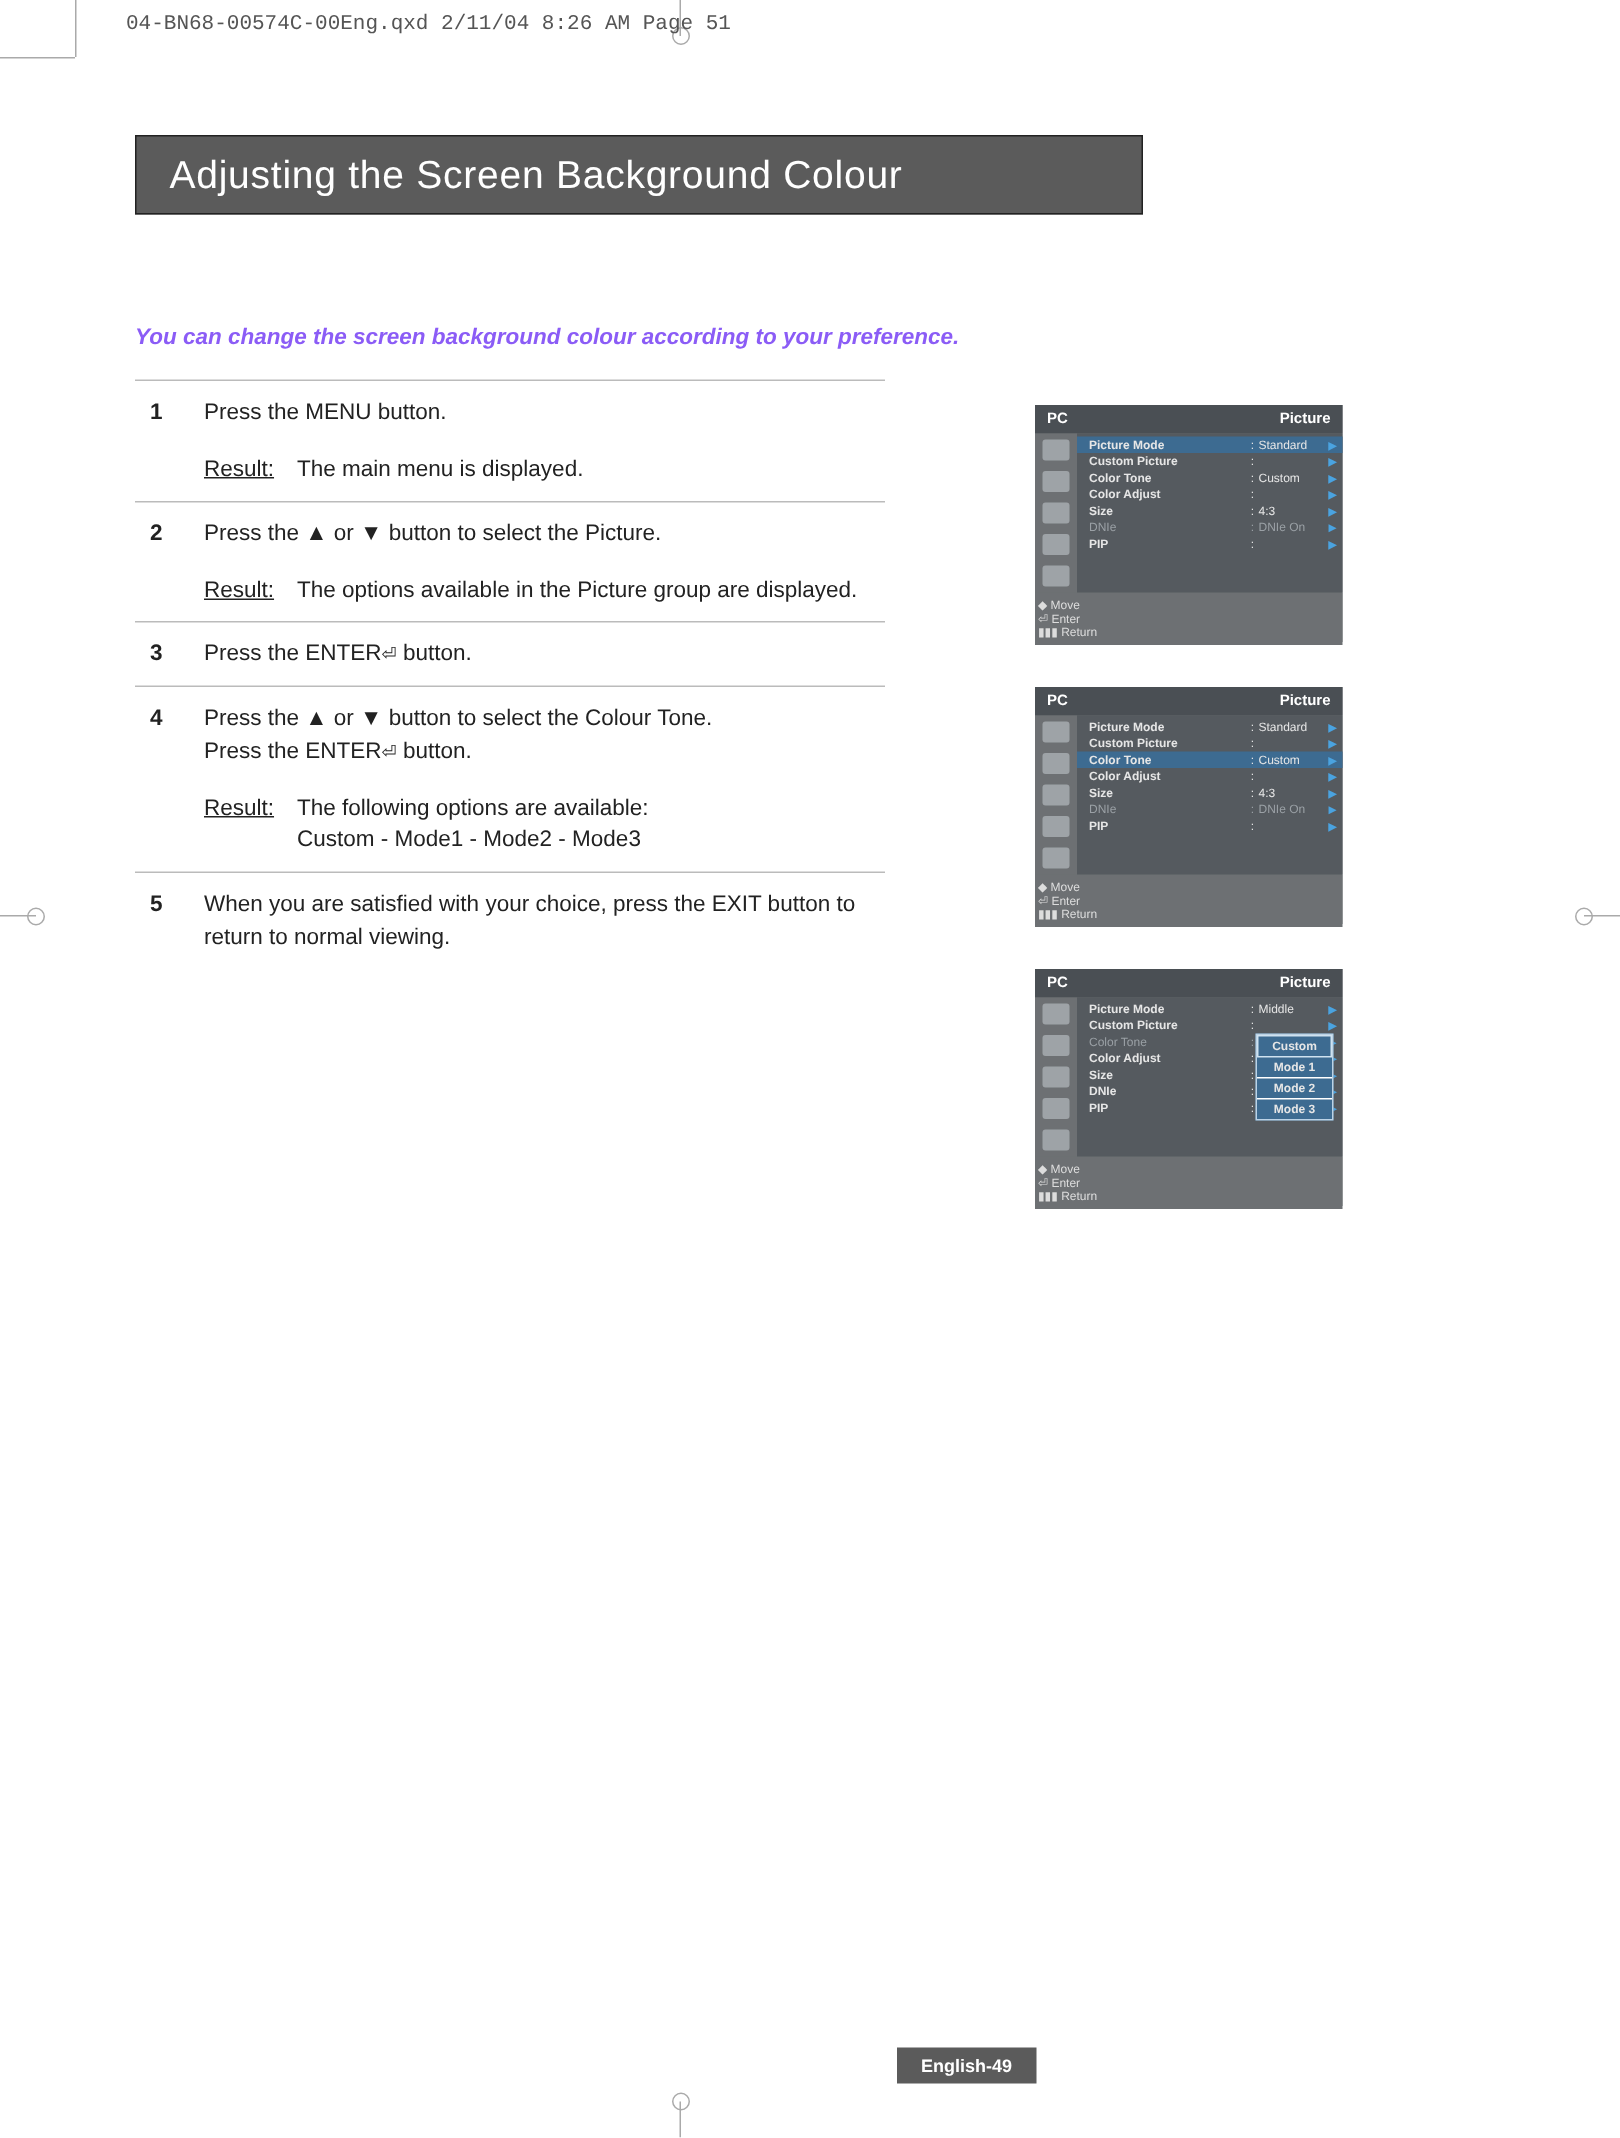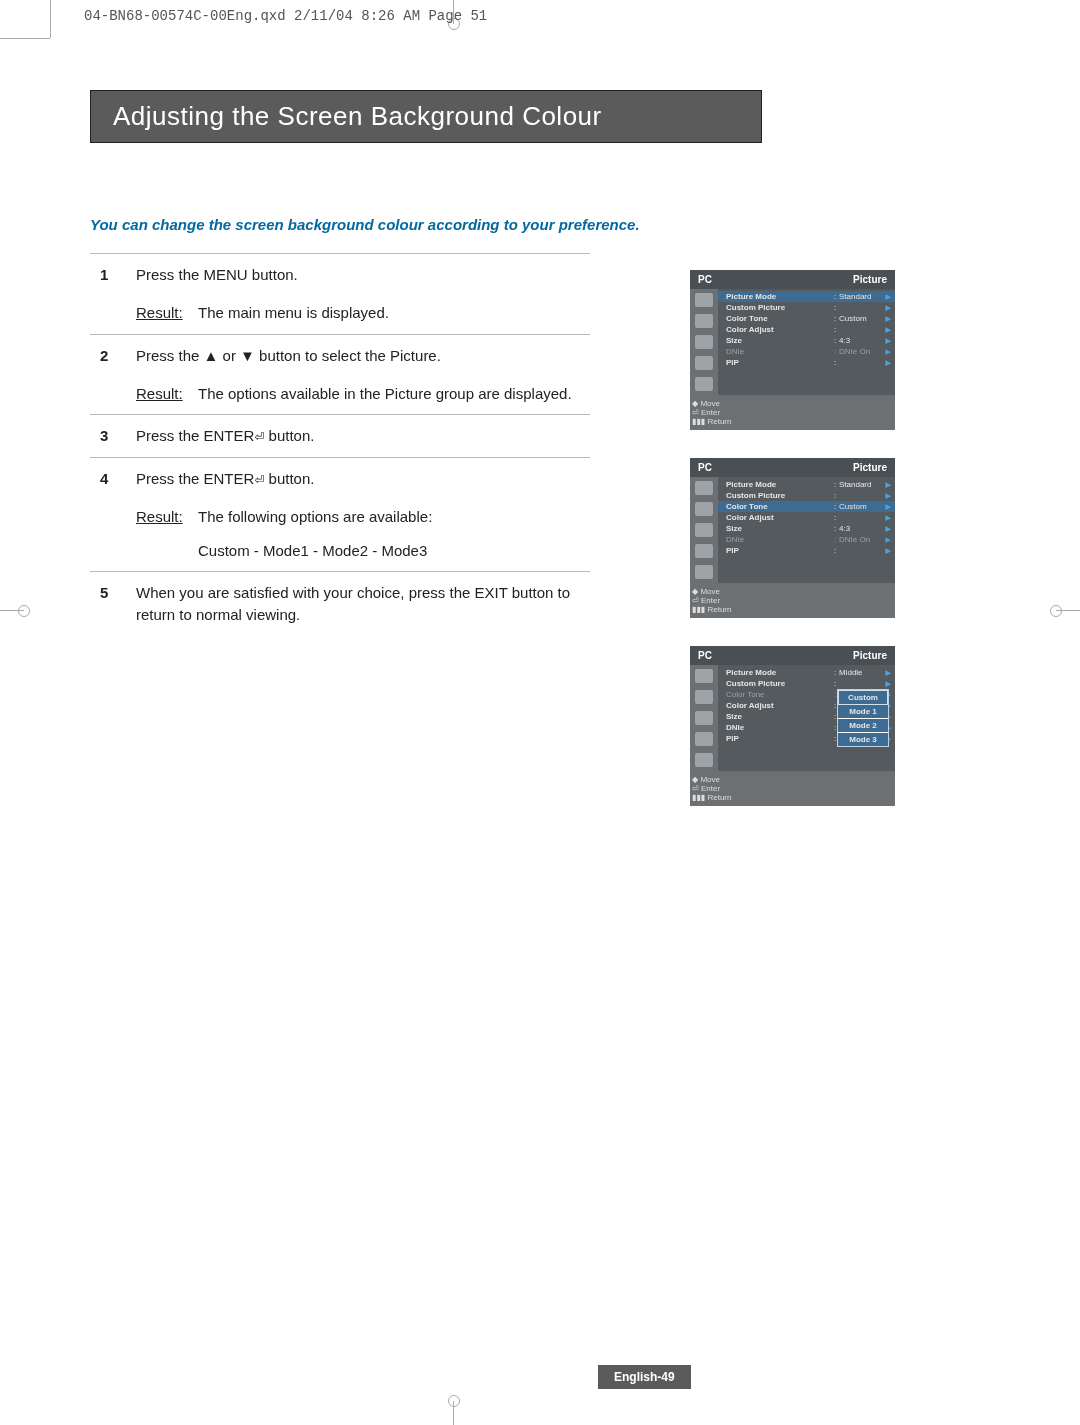--- a/index.html
+++ b/index.html
@@ -47,21 +47,21 @@
     width: 672px;
     letter-spacing: 0.5px;
   }
 
   .intro {
     margin-top: 72px;
     font-style: italic;
     font-weight: bold;
     font-size: 15px;
     line-height: 1.35;
-    color: #0369a1;
+    color: #8b5cf6;
   }
 
   .steps {
     margin-top: 18px;
     width: 500px;
   }
   .step {
     border-top: 1px solid #bbb;
     padding: 10px 0 10px 0;
     display: flex;
@@ -224,26 +224,27 @@
       </div>
       <div class="step">
         <div class="step-num">3</div>
         <div class="step-body">
           <div>Press the <span class="bold">ENTER</span><span style="font-size: 12px;">⏎</span> button.</div>
         </div>
       </div>
       <div class="step">
         <div class="step-num">4</div>
         <div class="step-body">
+          <div>Press the <span class="arrow">▲</span> or <span class="arrow">▼</span> button to select the <span class="bold">Colour Tone</span>.</div>
           <div>Press the <span class="bold">ENTER</span><span style="font-size: 12px;">⏎</span> button.</div>
           <div class="result-row">
             <div class="result-label">Result:</div>
             <div class="result-text">The following options are available:</div>
           </div>
-          <div class="bold" style="margin-left: 62px; margin-top: 12px;">Custom - Mode1 - Mode2 - Mode3</div>
+          <div class="bold" style="margin-left: 62px;">Custom - Mode1 - Mode2 - Mode3</div>
         </div>
       </div>
       <div class="step">
         <div class="step-num">5</div>
         <div class="step-body">
           <div>When you are satisfied with your choice, press the <span class="bold">EXIT</span> button to return to normal viewing.</div>
         </div>
       </div>
     </div>
 

